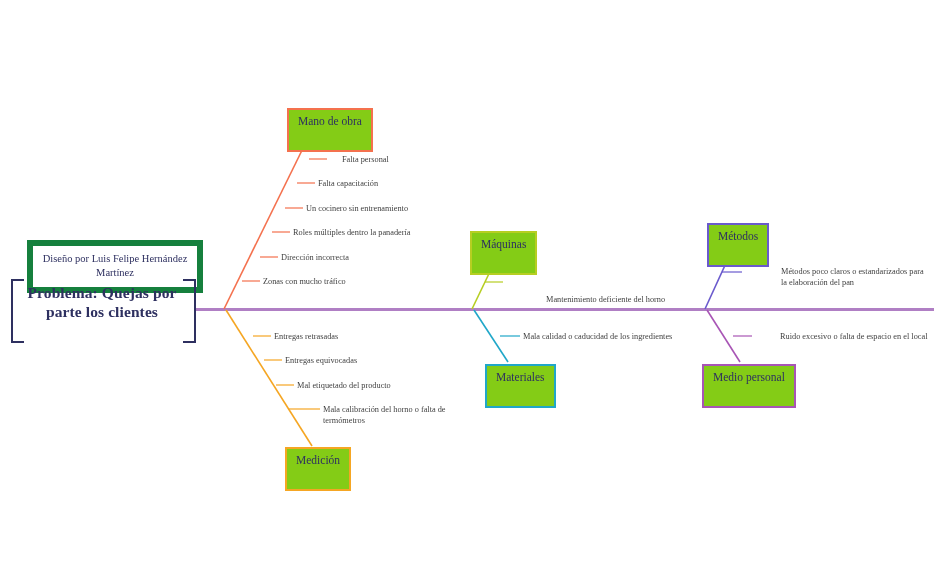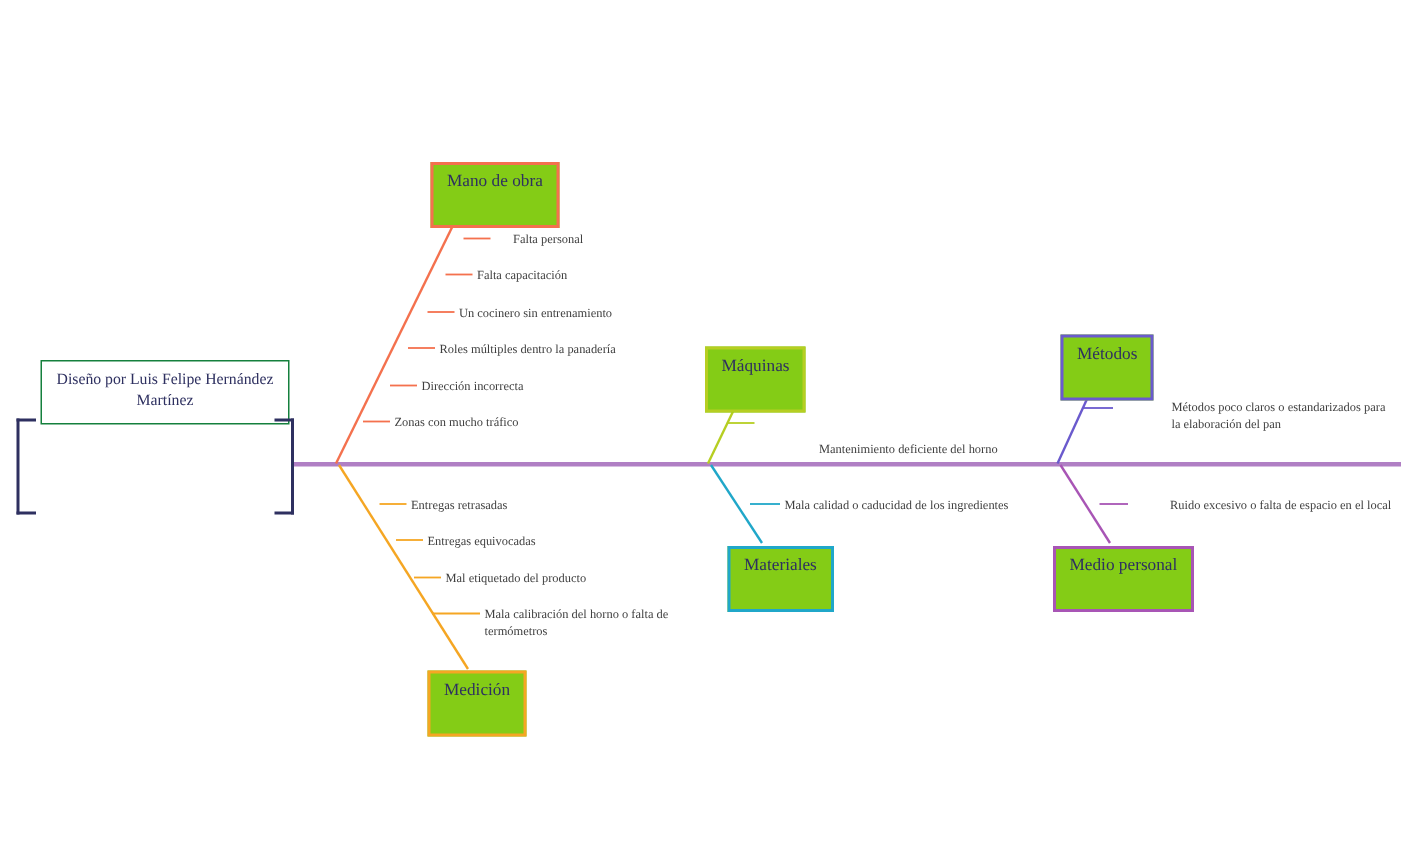--- a/index.html
+++ b/index.html
@@ -32,21 +32,21 @@
     pointer-events: none;
   }
 
   
   .credit-box {
     position: absolute;
     left: 27px;
     top: 240px;
     width: 156px;
     padding: 6px 4px 7px;
-    border: 1px solid #15803d;
+    border: 6px solid #15803d;
     background: #ffffff;
     text-align: center;
     font-size: 10.5px;
     line-height: 1.35;
     color: #2e3060;
   }
 
   
   .problem-wrap {
     position: absolute;
@@ -142,20 +142,21 @@
 
     <line x1="707" y1="310" x2="740" y2="362" stroke="#a855b5" stroke-width="1.6"></line>
     <line x1="733" y1="336" x2="752" y2="336" stroke="#a855b5" stroke-width="1.2"></line>
   </svg>
 
   <div class="credit-box">Diseño por Luis Felipe Hernández Martínez</div>
 
   <div class="problem-wrap">
     <div class="bracket left"></div>
     <div class="bracket right"></div>
+    <div class="problem-text">Problema: Quejas por parte los clientes</div>
   </div>
 
   <div class="cat-box" style="left:287px; top:108px; border-color:#f4714e;">Mano de obra</div>
 
   <div class="cat-box" style="left:285px; top:447px; border-color:#f5a623;">Medición</div>
 
   <div class="cat-box" style="left:470px; top:231px; border-color:#b6ce22;">Máquinas</div>
 
   <div class="cat-box" style="left:485px; top:364px; border-color:#20a7c9;">Materiales</div>
 

